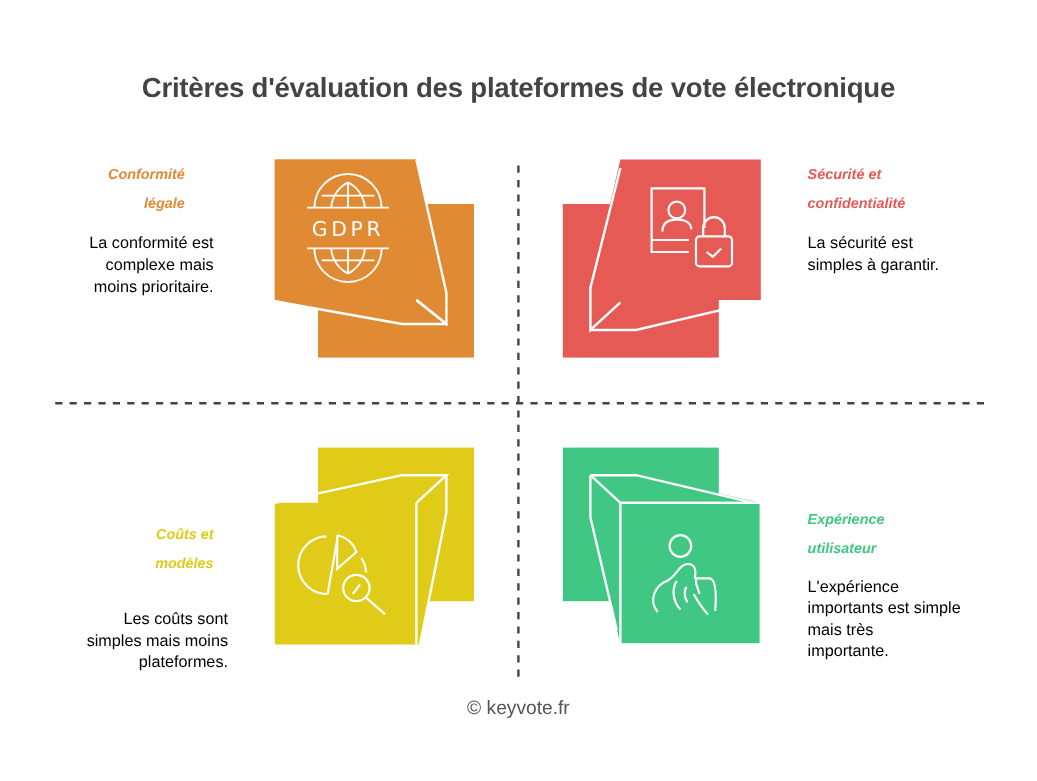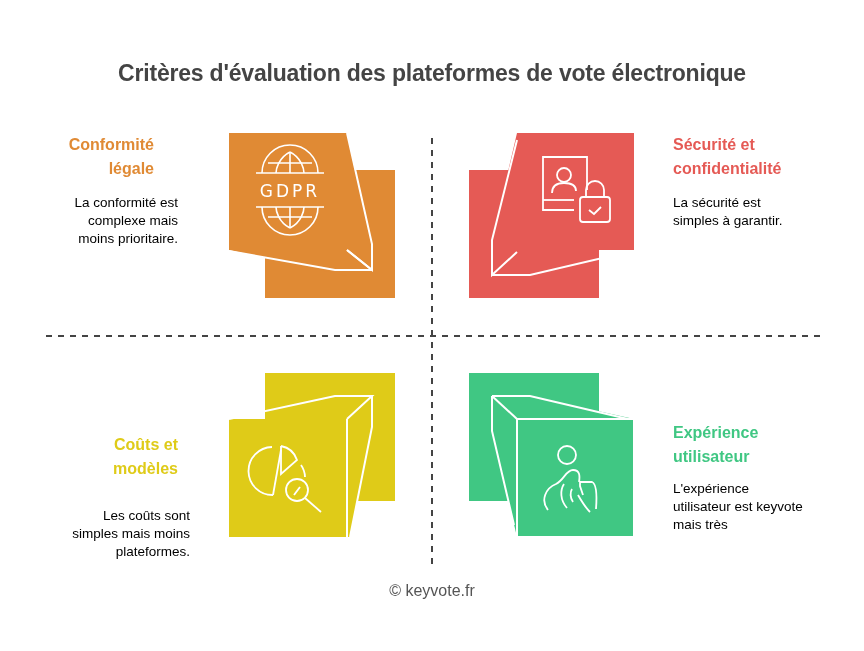--- a/index.html
+++ b/index.html
@@ -1,18 +1,18 @@
 <!DOCTYPE html>
 <html><head>
 <meta charset="utf-8">
 <style>
   html, body { margin: 0; padding: 0; background: #ffffff; }
   body { width: 864px; height: 651px; position: relative; overflow: hidden; font-family: "Liberation Sans", "DejaVu Sans", sans-serif; }
   .title { position: absolute; left: 0; top: 60px; width: 864px; text-align: center; font-size: 23px; font-weight: bold; color: #444444; letter-spacing: -0.2px; }
-  .lbl { position: absolute; font-weight: bold; font-size: 16px; line-height: 24px; }
+  .lbl { position: absolute; font-weight: bold; font-size: 12px; line-height: 24px; font-style: italic; }
   .desc { position: absolute; font-size: 13.5px; line-height: 18px; color: #000000; }
   .right { text-align: right; }
   .left { text-align: left; }
   svg.art { position: absolute; left: 0; top: 0; }
   .footer { position: absolute; left: 0; top: 582px; width: 864px; text-align: center; font-size: 16px; color: #555555; }
 </style>
 </head>
 <body>
 
 <div class="title">Critères d'évaluation des plateformes de vote électronique</div>
@@ -125,17 +125,18 @@
   <div>simples mais moins</div>
   <div>plateformes.</div>
 </div>
 
 <div class="lbl left" style="left:673px; top:421px; width:180px; color:#40C783;">
   <div>Expérience</div>
   <div>utilisateur</div>
 </div>
 <div class="desc left" style="left:673px; top:480px; width:180px;">
   <div>L'expérience</div>
-  <div>utilisateur est keyvote</div>
+  <div>importants est simple</div>
   <div>mais très</div>
+  <div>importante.</div>
 </div>
 
 <div class="footer">© keyvote.fr</div>
 
 </body></html>

